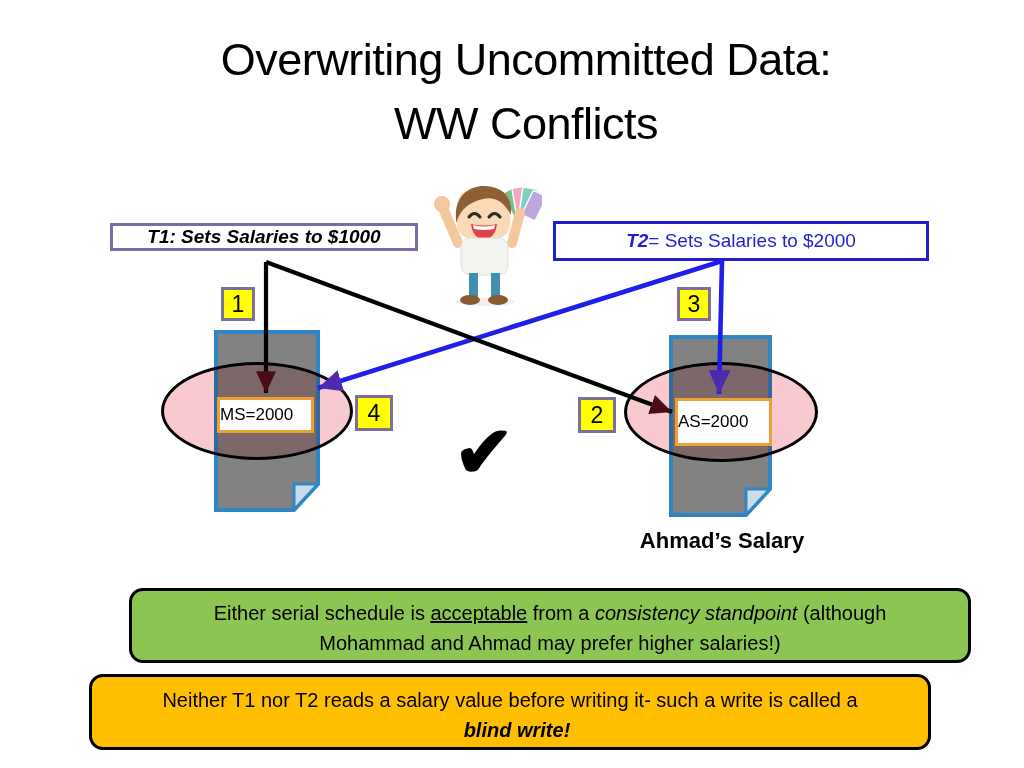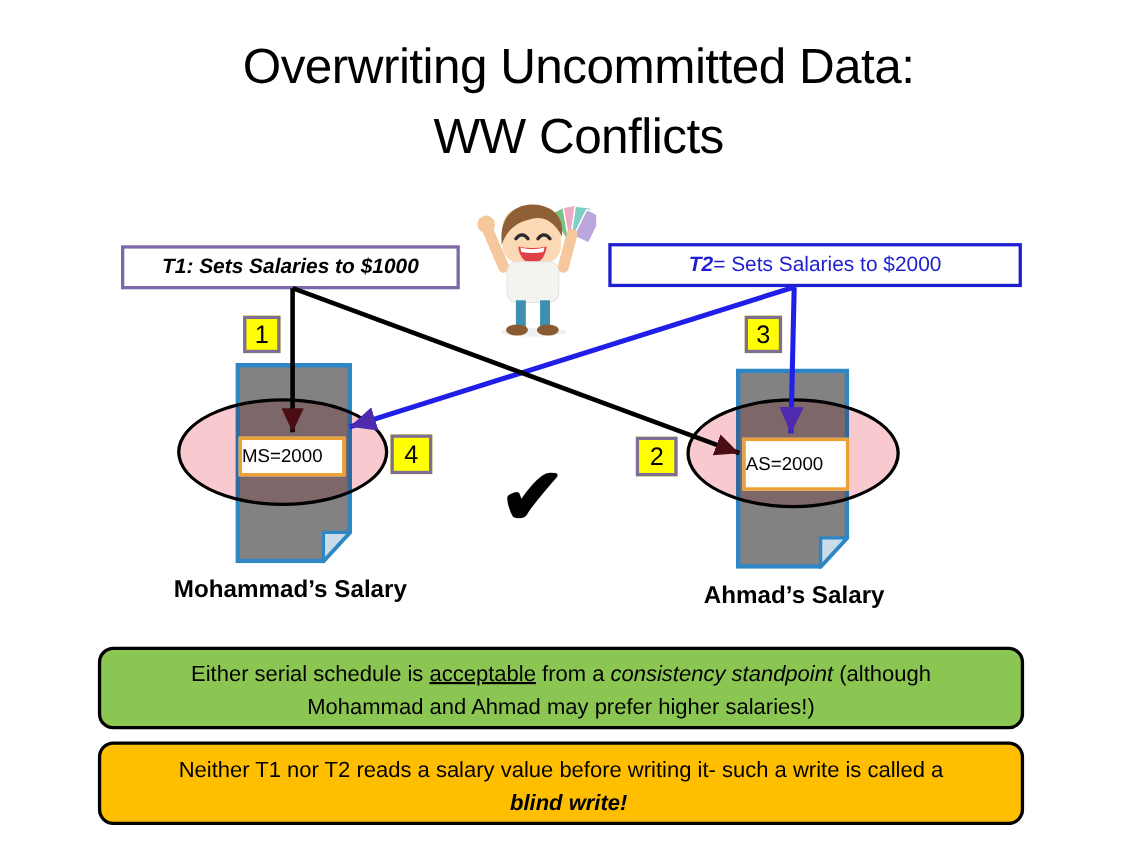--- a/index.html
+++ b/index.html
@@ -9,21 +9,21 @@
   }
   .abs{position:absolute;}
 
   
   .slide-title{left:0;top:28px;width:100%;text-align:center;
     font-size:45px;line-height:1.42;font-weight:400;letter-spacing:-0.5px;}
 
   
   .tbox{display:flex;align-items:center;justify-content:center;
     background:#fff;box-sizing:border-box;font-size:19px;white-space:nowrap;}
-  .t1-box{left:110px;top:223px;width:308px;height:40px;
+  .t1-box{left:110px;top:223px;width:308px;height:28px;
     border:3px solid var(--t1-border);font-weight:bold;font-style:italic;}
   .t2-box{left:553px;top:221px;width:376px;height:40px;
     border:3px solid var(--t2-blue);color:var(--t2-blue);}
   .t2-prefix{font-weight:bold;font-style:italic;}
 
   
   .badge{background:var(--badge-fill);border:3px solid var(--badge-border);
     display:flex;align-items:center;justify-content:center;
     font-size:23px;box-sizing:border-box;}
   .badge-1{left:221px;top:287px;width:34px;height:34px;}
@@ -53,21 +53,21 @@
   .label-left{left:134px;top:523px;}
   .label-right{left:592px;top:528px;}
 
   
   .check{left:434px;top:416px;width:100px;text-align:center;
     font-size:72px;font-weight:bold;line-height:1;}
 
   
   .callout{left:89px;width:842px;border:3.5px solid #000;border-radius:14px;
     box-sizing:border-box;text-align:center;font-size:20px;line-height:1.5;}
-  .callout-green{top:588px;height:75px;background:var(--green-fill);padding-top:7px;}
+  .callout-green{top:588px;height:75px;background:var(--green-fill);padding-top:7px;margin-left:40px;}
   .callout-orange{top:674px;height:76px;background:var(--orange-fill);padding-top:8px;}
   .u{text-decoration:underline;}
   .i{font-style:italic;}
   .bi{font-weight:bold;font-style:italic;margin-left:14px;}
 
   
   .arrows{left:0;top:0;pointer-events:none;}
   .line-black{stroke:var(--arrow-black);fill:none;}
   .line-blue{stroke:var(--arrow-blue);fill:none;}
   .head-maroon{fill:var(--head-maroon);}
@@ -167,21 +167,20 @@
   <div class="abs badge badge-2">
     <span>2</span>
   </div>
   <div class="abs badge badge-3">
     <span>3</span>
   </div>
   <div class="abs badge badge-4">
     <span>4</span>
   </div>
 
-  <div class="abs store-label label-left">Mohammad’s Salary</div>
   <div class="abs store-label label-right">Ahmad’s Salary</div>
 
   <div class="abs check">✔</div>
 
   <div class="abs callout callout-green">
     <span>Either serial schedule is </span><span class="u">acceptable</span><span> from a </span><span class="i">consistency standpoint</span><span> (although</span><br>
     <span>Mohammad and Ahmad may prefer higher salaries!)</span>
   </div>
 
   <div class="abs callout callout-orange">

